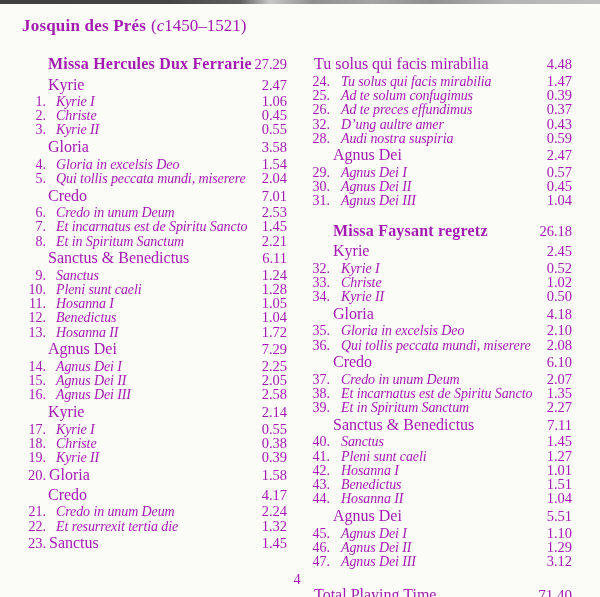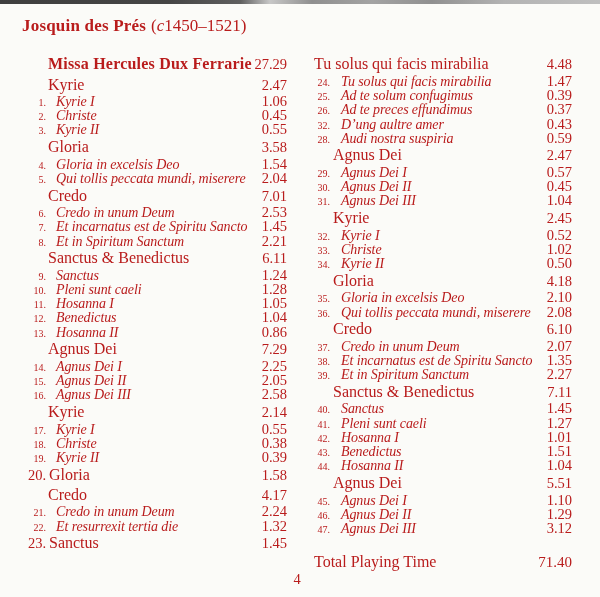--- a/index.html
+++ b/index.html
@@ -1,37 +1,37 @@
 <!DOCTYPE html>
 <html><head>
 <meta charset="utf-8">
 <style>
   html,body{margin:0;padding:0;}
   body{width:600px;height:597px;background:#e8e8e6;}
   .page{
     position:relative;width:600px;height:597px;overflow:hidden;
-    background:#fbfbf8;color:#b91c1c;
+    background:#fbfbf8;color:#a21caf;
     font-family:"Liberation Serif","DejaVu Serif",serif;
   }
   .scan-edge{
     position:absolute;top:0;left:0;width:100%;height:4px;
     background:linear-gradient(90deg,#3f3f3f 0%,#454545 28%,#5f5f5f 40%,#c7c7c7 45%,#8f8f8f 52%,#a3a3a3 62%,#909090 72%,#b3b3b3 84%,#bfbfbf 100%);
   }
   .composer{position:absolute;left:22px;top:16px;font-size:17px;line-height:20px;white-space:nowrap;}
   .composer .bold{font-weight:bold;letter-spacing:.2px;}
   .composer .dates{margin-left:5px;}
   .composer .it{font-style:italic;}
 
   .cols{position:absolute;left:22px;top:52px;width:550px;display:flex;}
   .col{display:flex;flex-direction:column;}
   .col.left{width:265px;margin-right:16px;}
   .col.right{width:269px;}
 
   .row{display:flex;align-items:baseline;white-space:nowrap;}
-  .row .num{flex:none;width:24px;text-align:right;font-size:10px;}
+  .row .num{flex:none;width:24px;text-align:right;font-size:14px;}
   .col.right .row .num{width:27px;}
   .row .title{flex:0 1 auto;min-width:0;margin-left:10px;letter-spacing:-0.1px;}
   .col.right .row .title{margin-left:11px;}
   .row .time{flex:none;margin-left:auto;min-width:36px;text-align:right;font-size:14.5px;}
 
   .row.track{height:14.2px;line-height:14.2px;font-size:14px;}
   .row.track .title{font-style:italic;}
 
   .row.section, .row.section-numbered{height:17.6px;line-height:15px;padding-top:2.5px;font-size:16px;}
   .row.section .title{margin-left:26px;letter-spacing:0;}
@@ -139,21 +139,21 @@
           <span class="time">1.05</span>
         </div>
         <div class="row track">
           <span class="num">12.</span>
           <span class="title">Benedictus</span>
           <span class="time">1.04</span>
         </div>
         <div class="row track">
           <span class="num">13.</span>
           <span class="title">Hosanna II</span>
-          <span class="time">0.86</span>
+          <span class="time">1.72</span>
         </div>
         <div class="row section">
           <span class="title">Agnus Dei</span>
           <span class="time">7.29</span>
         </div>
         <div class="row track">
           <span class="num">14.</span>
           <span class="title">Agnus Dei I</span>
           <span class="time">2.25</span>
         </div>
@@ -253,20 +253,24 @@
         <div class="row track">
           <span class="num">30.</span>
           <span class="title">Agnus Dei II</span>
           <span class="time">0.45</span>
         </div>
         <div class="row track">
           <span class="num">31.</span>
           <span class="title">Agnus Dei III</span>
           <span class="time">1.04</span>
         </div>
+        <div class="row mass gap-above">
+          <span class="title">Missa Faysant regretz</span>
+          <span class="time">26.18</span>
+        </div>
         <div class="row section">
           <span class="title">Kyrie</span>
           <span class="time">2.45</span>
         </div>
         <div class="row track">
           <span class="num">32.</span>
           <span class="title">Kyrie I</span>
           <span class="time">0.52</span>
         </div>
         <div class="row track">

